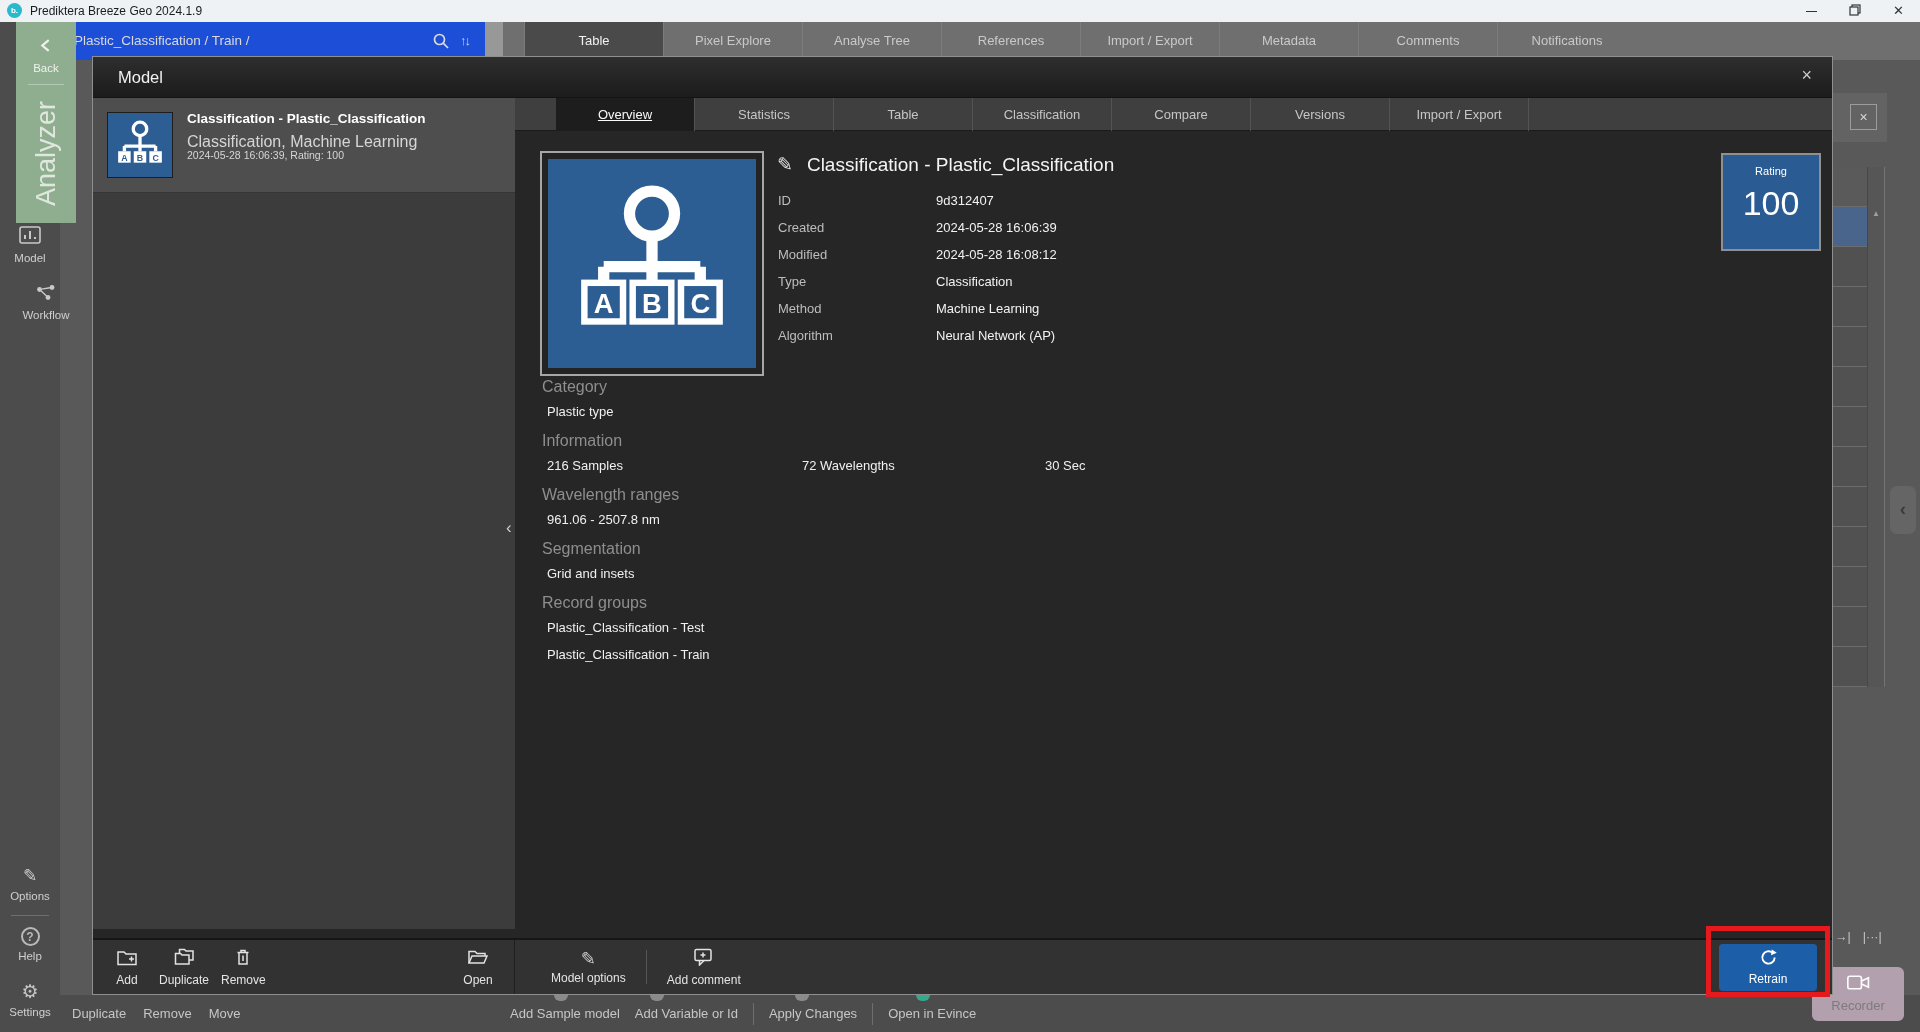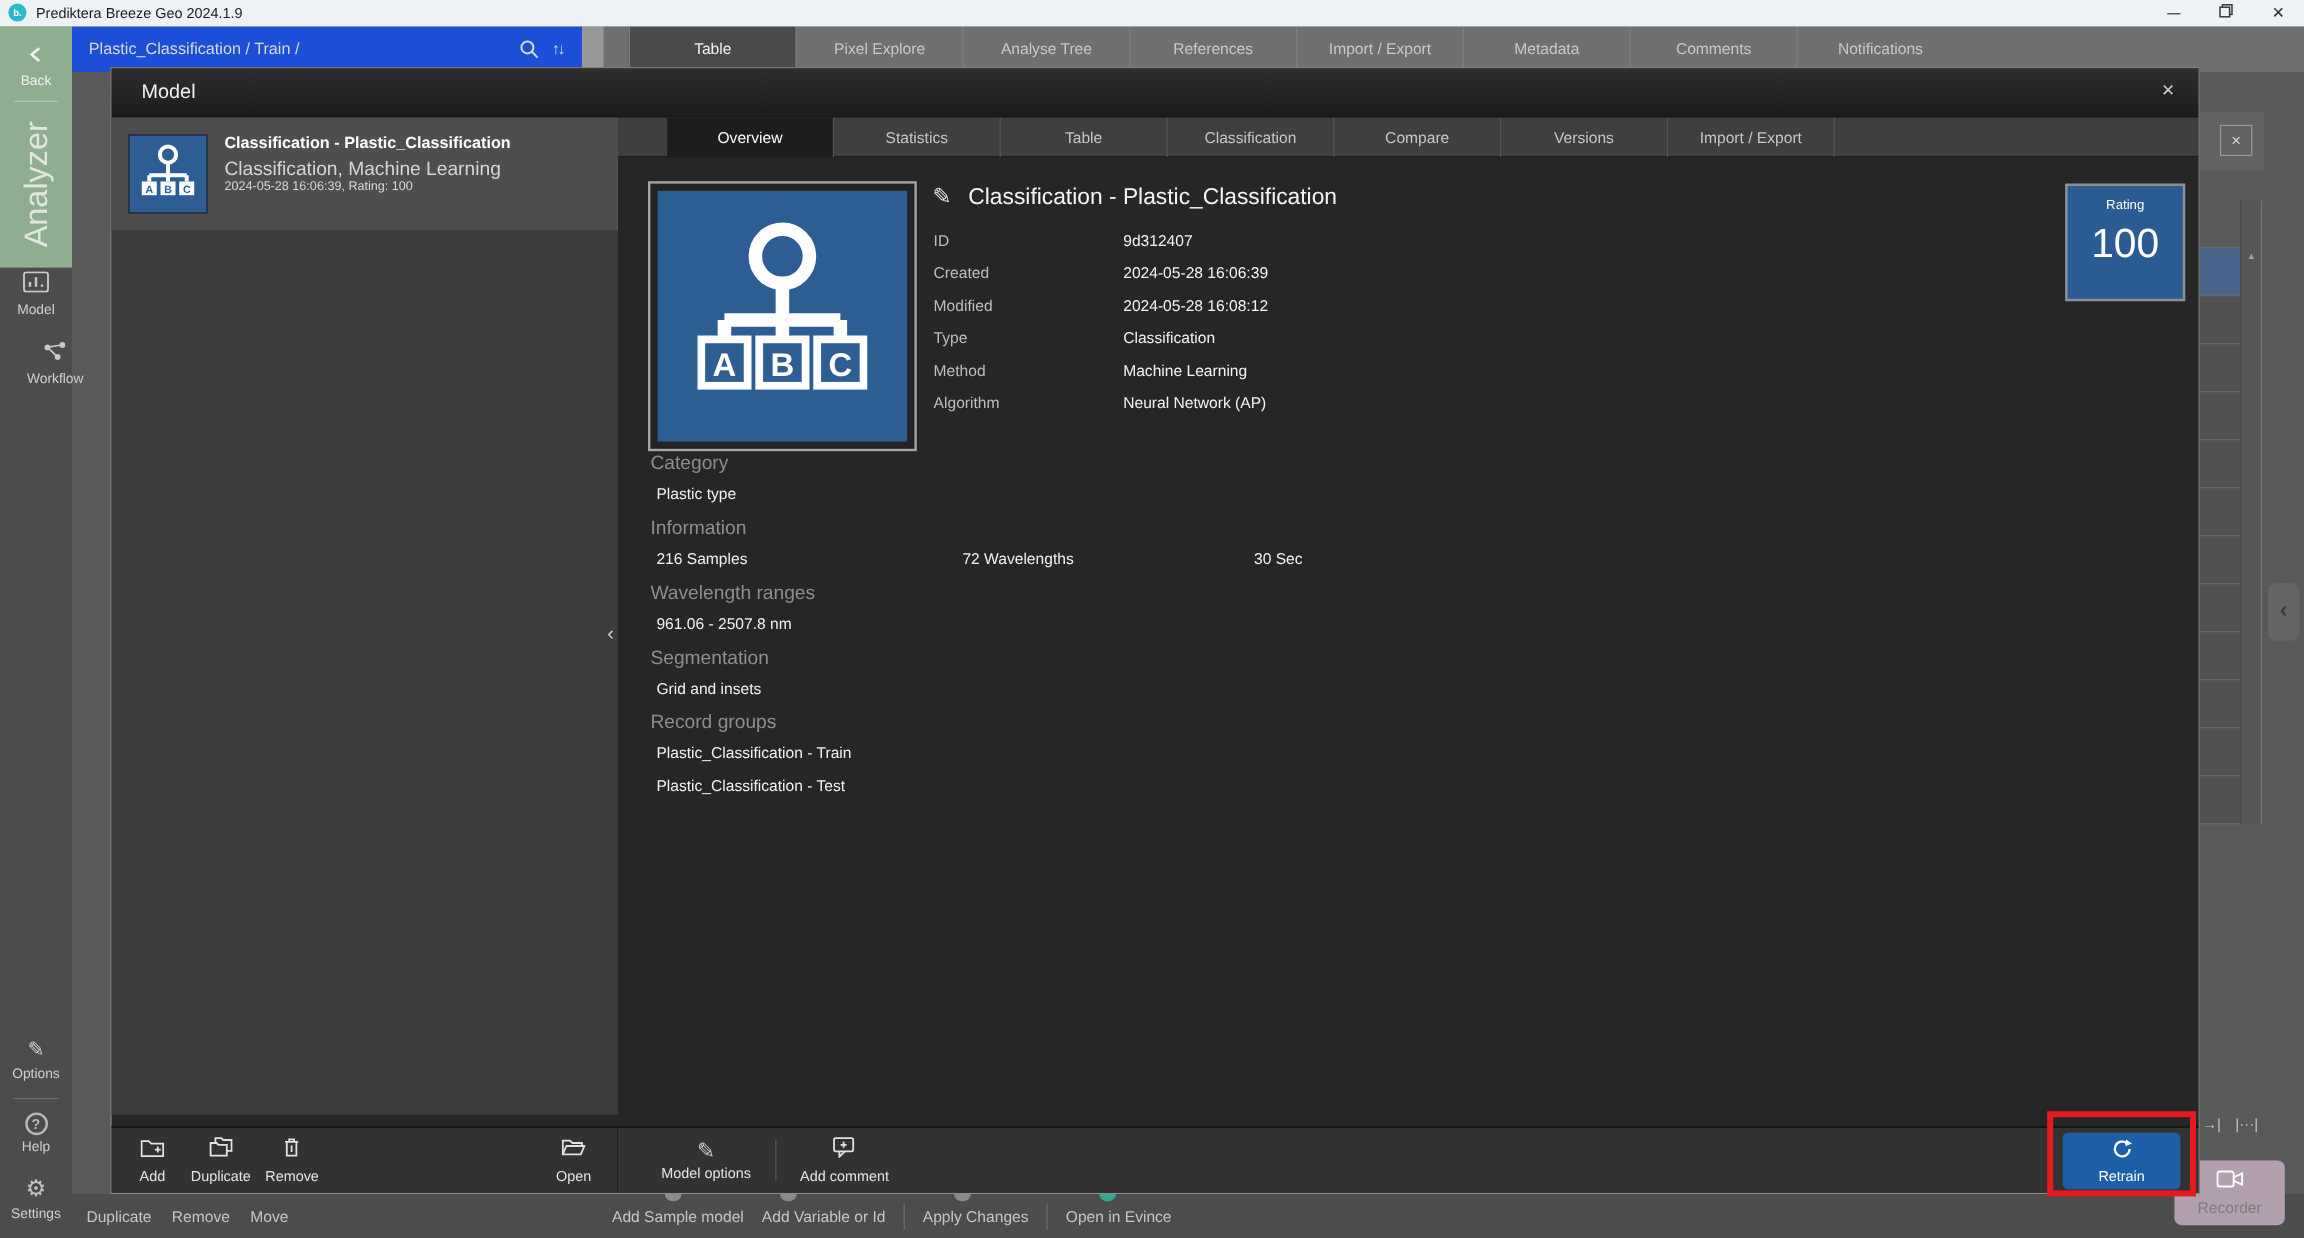--- a/index.html
+++ b/index.html
@@ -21,21 +21,21 @@
   .breadcrumb { position:absolute; left:14px; top:0; line-height:38px; font-size:13.5px; color:#dadada; }
   .nav-search { position:absolute; left:372px; top:10px; }
   .nav-sort { position:absolute; left:400px; top:0; line-height:38px; font-size:13px; color:#d6d6d6; letter-spacing:-2px; }
   .nav-band { position:absolute; left:425px; top:0; width:18px; height:38px; background:#989898; }
   .navtabs { position:absolute; left:464px; top:0; height:38px; display:flex; }
   .navtab { width:139px; height:38px; line-height:38px; text-align:center; font-size:13px; color:#c9c9c9; border-left:1px solid #7c7c7c; }
   .navtab.active { background:#4a4a4a; color:#f1f1f1; }
 
   
   .sidebar { position:absolute; left:0; top:22px; width:60px; height:1010px; background:#4c4c4c; z-index:3; }
-  .greenblock { position:absolute; left:0; top:0; width:60px; height:201px; background:#8fad8f; }
+  .greenblock { position:absolute; left:16px; top:0; width:60px; height:201px; background:#8fad8f; }
   .backchv { position:absolute; left:23px; top:16px; }
   .backlbl { position:absolute; left:0; top:40px; width:60px; text-align:center; font-size:11.5px; color:#eef3ee; }
   .greendiv { position:absolute; left:12px; top:62px; width:36px; border-top:1px solid #b4c6b4; }
   .analyzer { position:absolute; left:0; top:68px; width:60px; height:128px; display:flex; align-items:center; justify-content:center; }
   .analyzer span { writing-mode:vertical-rl; transform:rotate(180deg); font-size:27px; color:#dfe7df; }
   .side-item { position:absolute; left:0; width:60px; display:flex; flex-direction:column; align-items:center; gap:4px; }
   .side-item .lbl { font-size:11.5px; color:#cfcfcf; }
   .side-div { position:absolute; left:11px; width:38px; border-top:1px solid #6f6f6f; }
   .pencil-glyph { font-size:17px; color:#cdcdcd; }
   .help-circ { width:19px; height:19px; border:2px solid #b9b9b9; border-radius:50%; color:#b9b9b9;
@@ -92,21 +92,21 @@
   .tb-btn .lbl { font-size:12px; color:#e4e4e4; }
   .tb-open { margin-left:auto; margin-right:16px; }
   .tb-divider { width:1px; height:34px; background:#565656; margin:0 20px; }
   .retrain { position:absolute; right:15px; top:4px; width:98px; height:47px; background:#1c5fa8; border-radius:4px;
              display:flex; flex-direction:column; align-items:center; justify-content:center; gap:2px; }
   .retrain .lbl { font-size:12px; color:#ffffff; }
 
   .m-tabs { position:absolute; left:422px; top:0; right:0; height:33px; background:#3f3f3f; border-bottom:1px solid #1a1a1a; display:flex; }
   .m-tabs .spacer { width:41px; }
   .mtab { width:139px; height:33px; line-height:33px; text-align:center; font-size:13px; color:#c6c6c6; border-right:1px solid #535353; }
-  .mtab.active { background:#1d1d1d; color:#fafafa; }
+  .mtab.active { background:#1d1d1d; color:#fafafa;text-decoration:underline; }
 
   .m-content { position:absolute; left:422px; top:33px; right:0; bottom:56px; background:#262626; }
   .thumb { position:absolute; left:25px; top:20px; width:224px; height:225px; border:2px solid #a6a6a6; background:#232323; padding:6px; }
   .thumb-inner { width:100%; height:100%; background:#2d5e93; display:flex; align-items:center; justify-content:center; }
   .ov-titlerow { position:absolute; left:262px; top:22px; display:flex; align-items:center; gap:14px; }
   .ov-pencil { font-size:19px; color:#e0e0e0; }
   .ov-title { font-size:19px; color:#f4f4f4; }
   .details { position:absolute; left:263px; top:62px; }
   .d-row { height:27px; font-size:13px; }
   .d-label { display:inline-block; width:158px; color:#bdbdbd; }
@@ -368,22 +368,22 @@
           <div class="sec">
             <div class="sec-label">Wavelength ranges</div>
             <div class="sec-val">961.06 - 2507.8 nm</div>
           </div>
           <div class="sec">
             <div class="sec-label">Segmentation</div>
             <div class="sec-val">Grid and insets</div>
           </div>
           <div class="sec">
             <div class="sec-label">Record groups</div>
+            <div class="sec-val rg">Plastic_Classification - Test</div>
             <div class="sec-val rg">Plastic_Classification - Train</div>
-            <div class="sec-val rg">Plastic_Classification - Test</div>
           </div>
         </div>
       </div>
 
       <div class="m-toolbar">
         <div class="m-toolbar-left">
           <div class="tb-btn">
             <span>
               <svg width="20" height="18" viewBox="0 0 20 18">
                   <path d="M1 4 h6 l2 2 h10 v10.5 H1 z" fill="none" stroke="#e2e2e2" stroke-width="1.5"></path>

